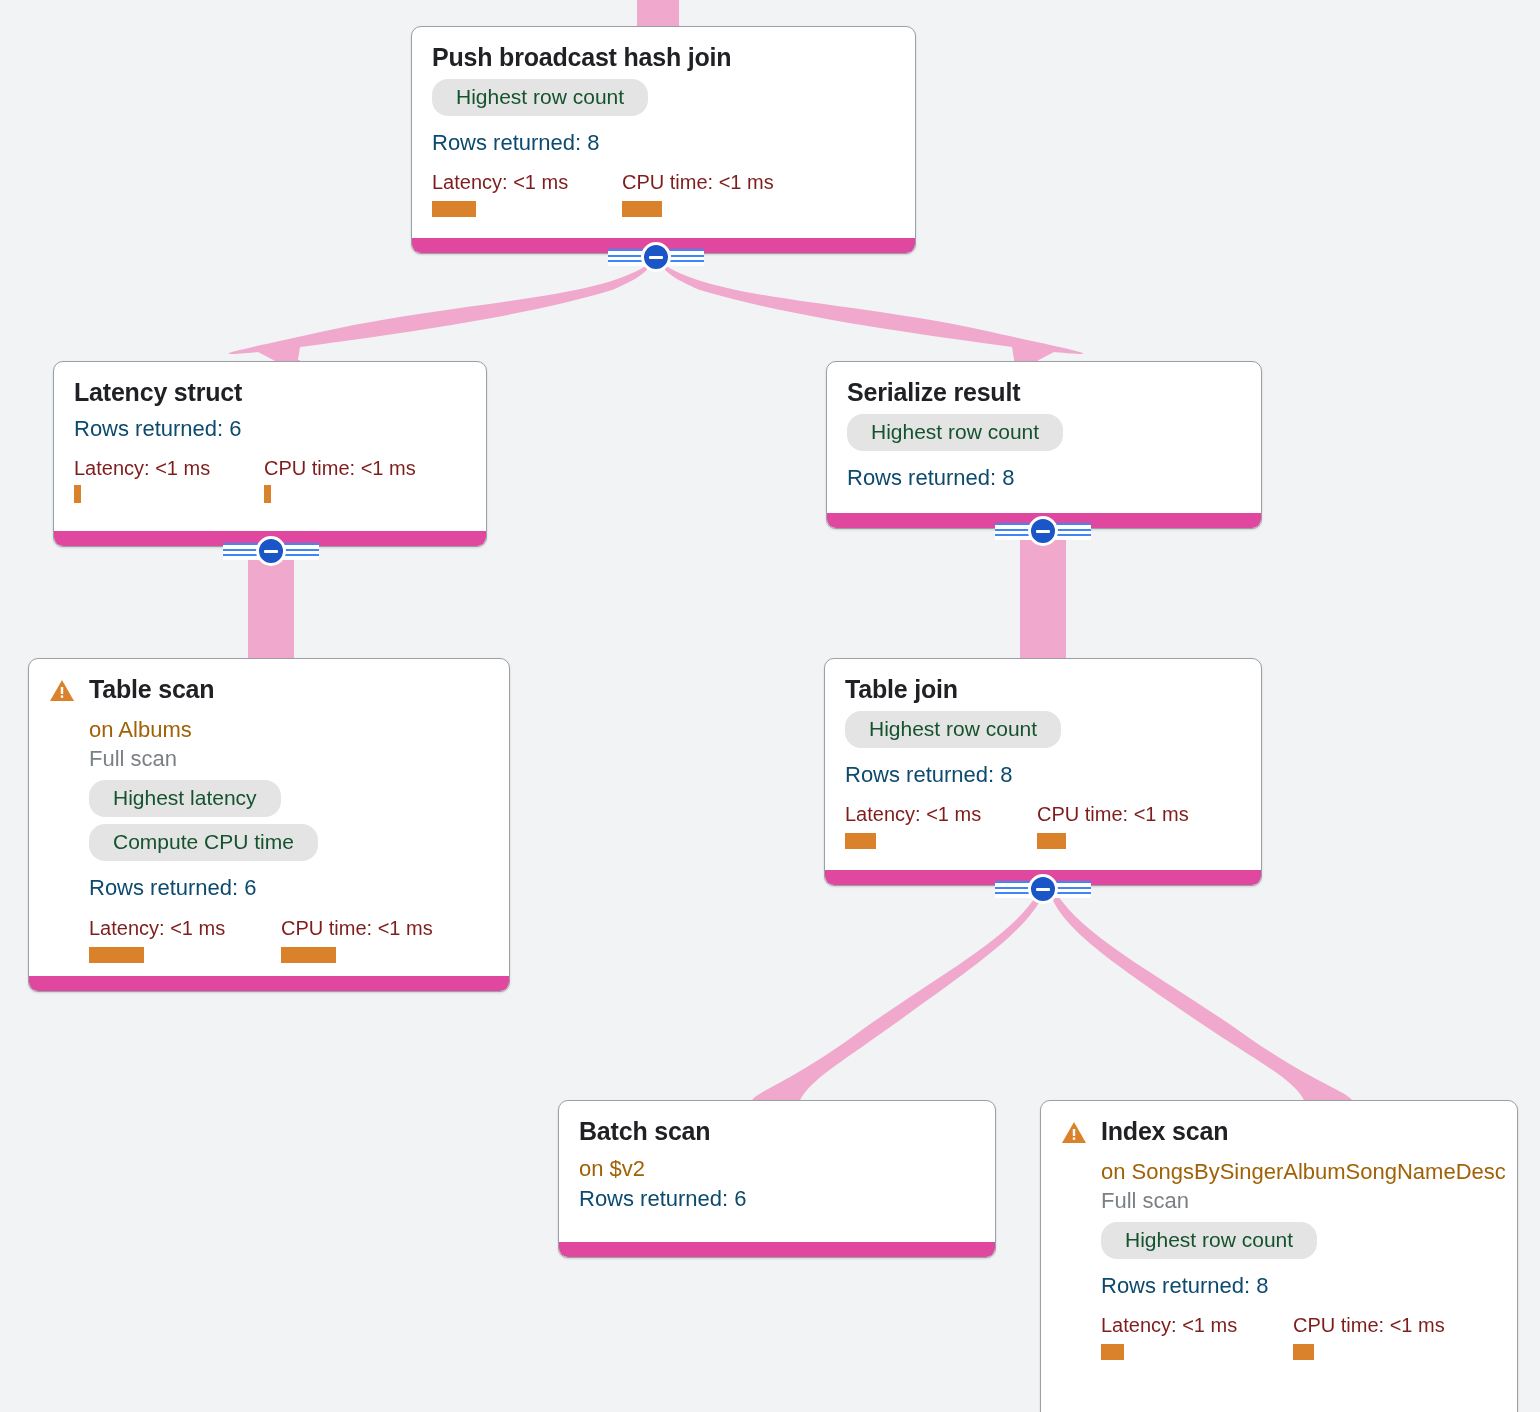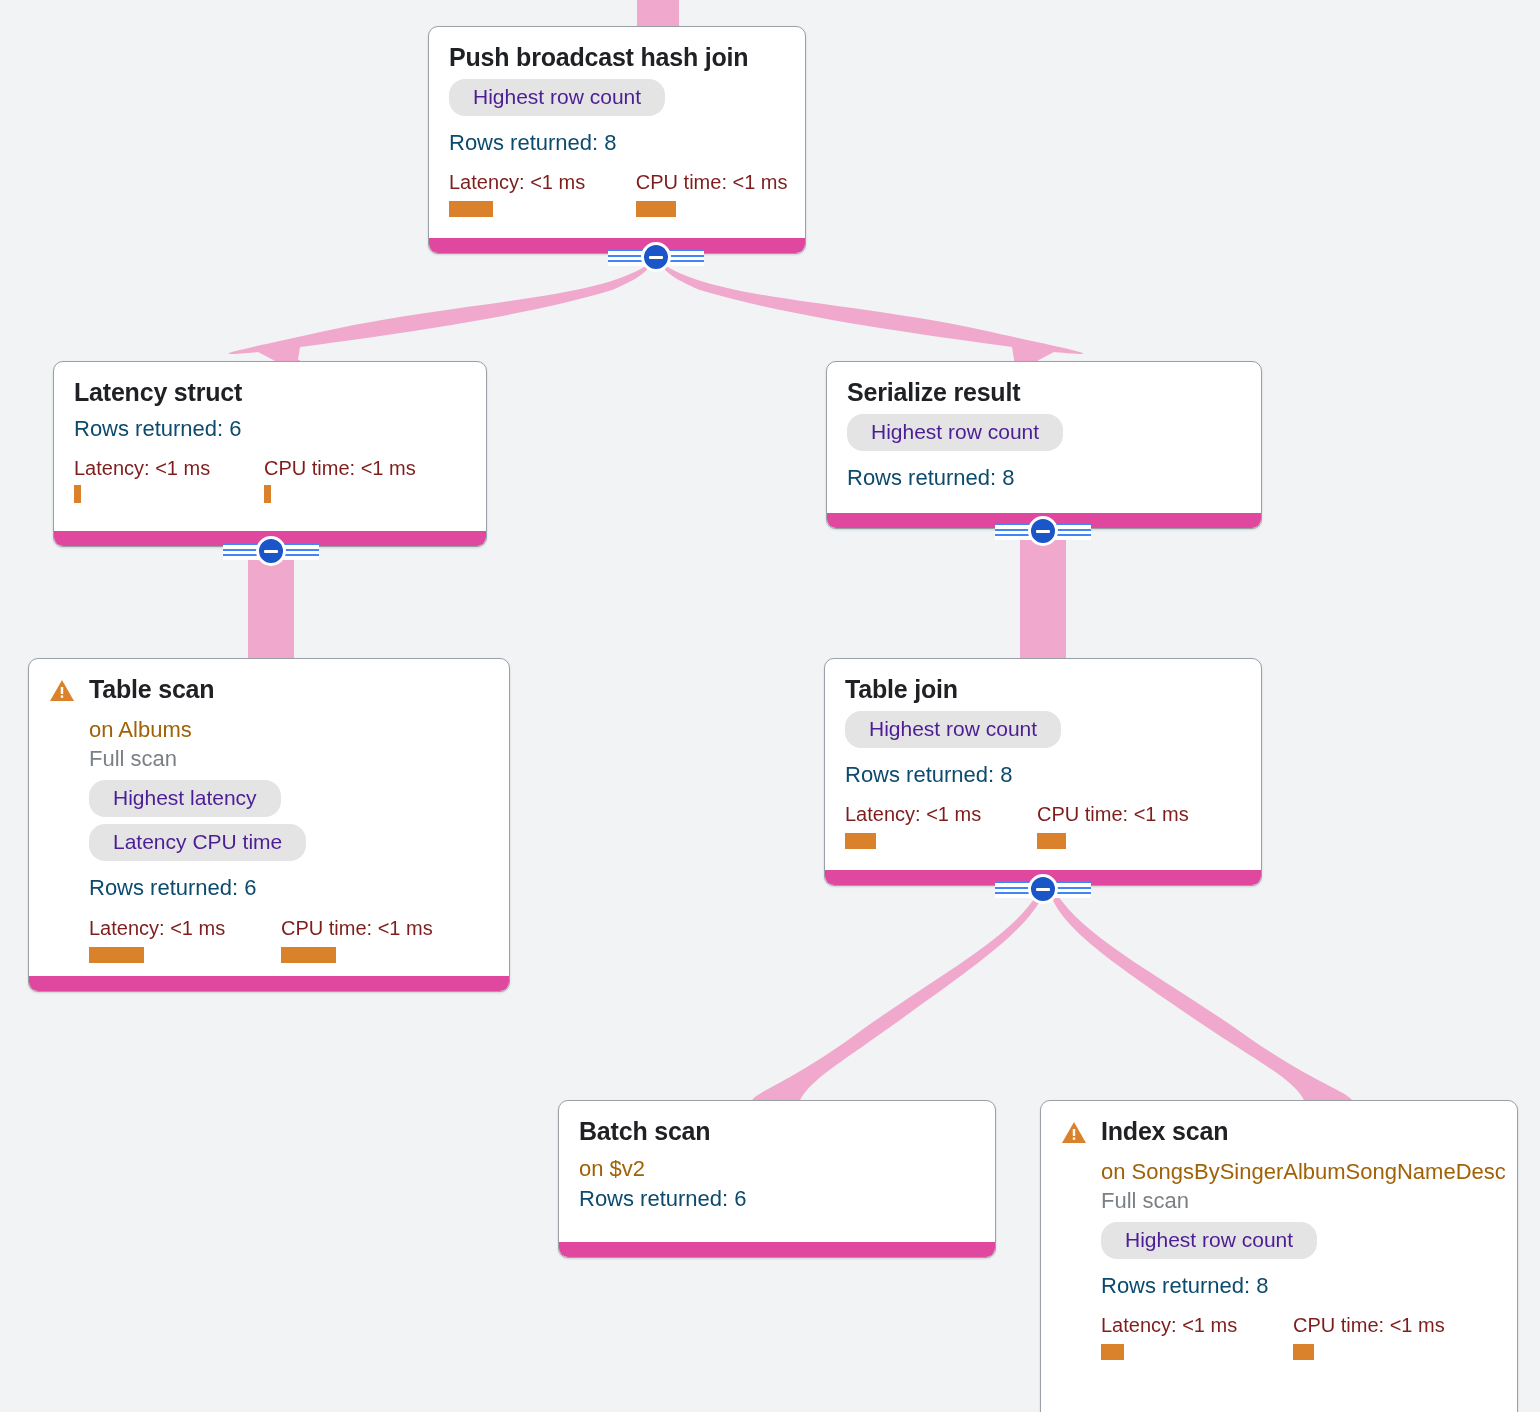--- a/index.html
+++ b/index.html
@@ -42,21 +42,21 @@
   .fullscan{
     font-size:22px;
     color:#7b8085;
     margin-top:3px;
     line-height:1.2;
   }
   .chips{margin-top:7px;}
   .chip{
     display:inline-block;
     background:#e4e4e4;
-    color:#4c1d95;
+    color:#14532d;
     border-radius:16px;
     font-size:21px;
     padding:6px 24px 7px 24px;
     margin-bottom:7px;
     line-height:1.15;
     white-space:nowrap;
   }
   .rows{
     font-size:22px;
     color:#0c4a6e;
@@ -163,21 +163,21 @@
                C 1344 1090, 1312 1082, 1245 1035
                C 1168 980, 1086 940, 1056 893 Z"></path>
     </g>
 
     <g fill="#f0a8cd">
       <path d="M 278 360 L 300 360 L 289 376 Z"></path>
       <path d="M 1016 360 L 1038 360 L 1027 376 Z"></path>
     </g>
   </svg>
 
-  <div class="node" style="left:428px;top:26px;width:378px;height:228px;">
+  <div class="node" style="left:411px;top:26px;width:505px;height:228px;">
     <div class="node-body">
       <div class="node-head">
         <div class="title">Push broadcast hash join</div>
       </div>
       <div class="chips">
         <span class="chip">Highest row count</span>
       </div>
       <div class="rows">Rows returned: 8</div>
       <div class="metrics">
         <div class="metric" style="width:190px;">
@@ -254,21 +254,21 @@
             <rect x="11.8" y="16.4" width="2.4" height="2.4" fill="#ffffff"></rect>
           </svg>
         </span>
         <div class="title">Table scan</div>
       </div>
       <div style="padding-left:40px;">
         <div class="subtitle">on Albums</div>
         <div class="fullscan">Full scan</div>
         <div class="chips">
           <span class="chip">Highest latency</span><br>
-          <span class="chip">Latency CPU time</span>
+          <span class="chip">Compute CPU time</span>
         </div>
         <div class="rows">Rows returned: 6</div>
         <div class="metrics">
           <div class="metric" style="width:192px;">
             <div class="metric-label">Latency: &lt;1 ms</div>
             <div class="metric-bar" style="width:55px;"></div>
           </div>
           <div class="metric">
             <div class="metric-label">CPU time: &lt;1 ms</div>
             <div class="metric-bar" style="width:55px;"></div>

